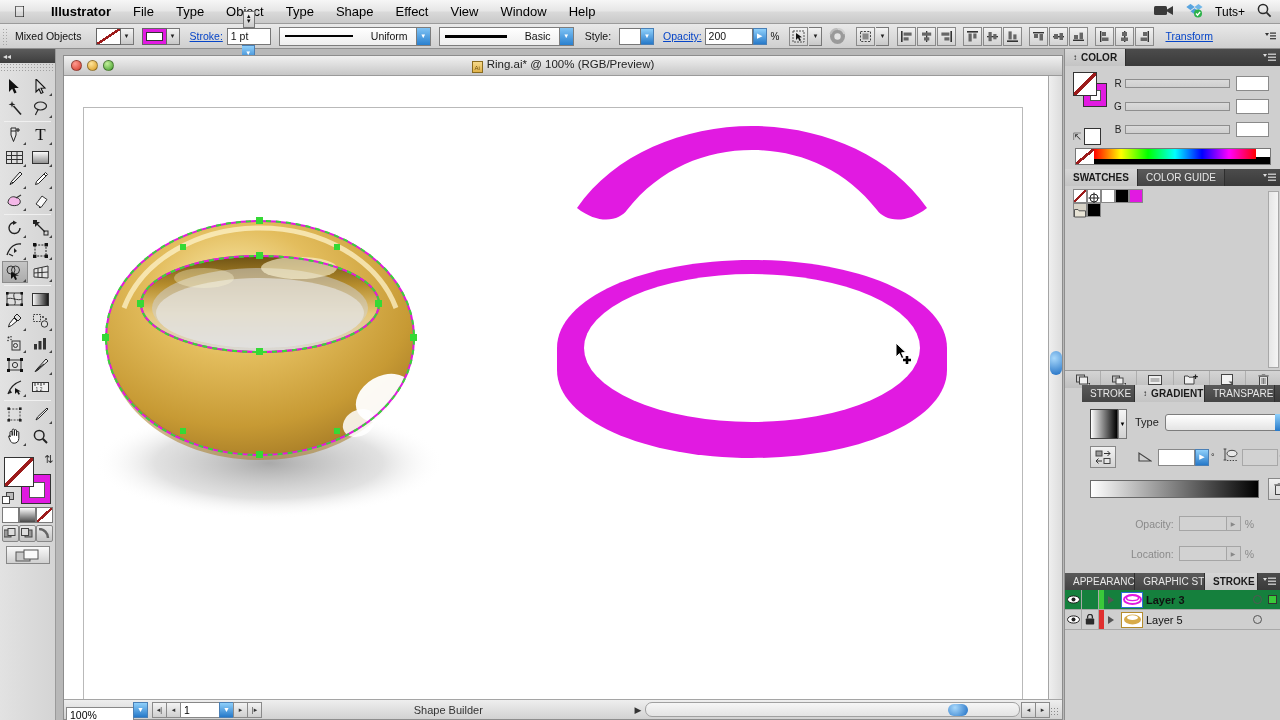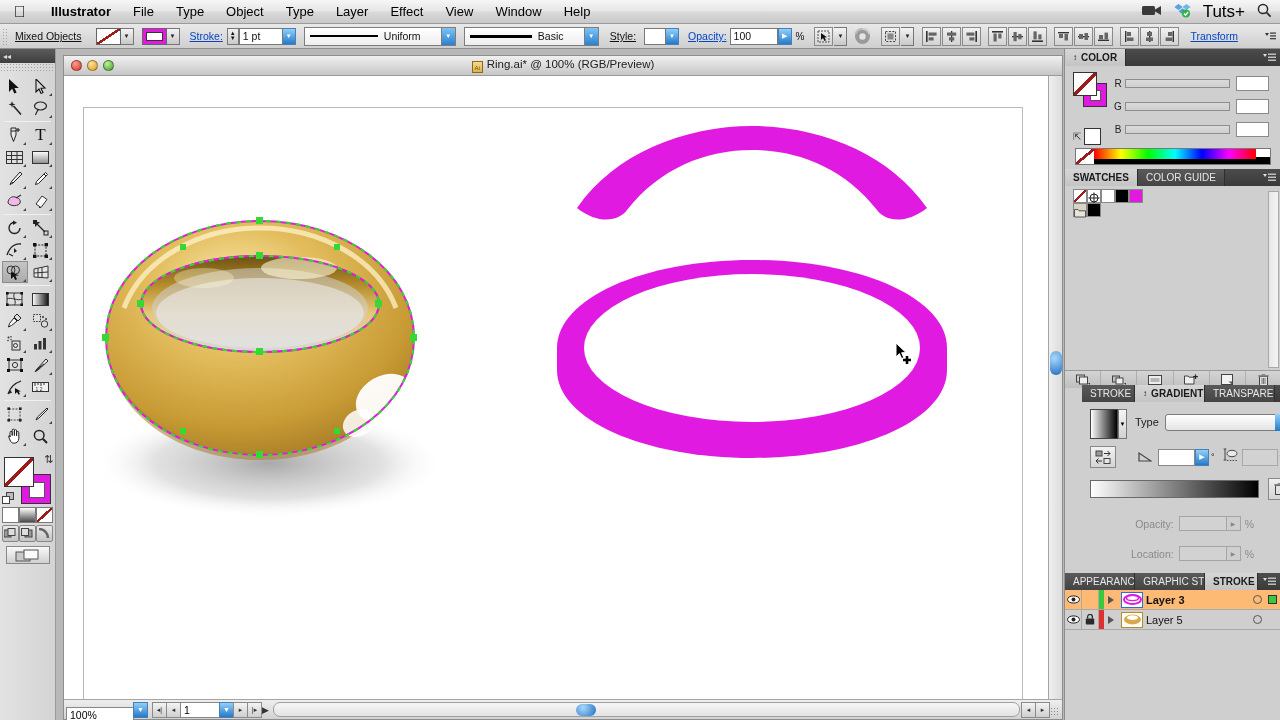--- a/index.html
+++ b/index.html
@@ -15,52 +15,52 @@
   .menubar {
     position: absolute; top: 0; left: 0; width: 1280px; height: 24px;
     background: linear-gradient(to bottom, #f6f6f6 0%, #e6e6e6 48%, #d9d9d9 52%, #c9c9c9 100%);
     border-bottom: 1px solid #9b9b9b;
     display: flex; align-items: center; font-size: 13px; color: #000;
   }
   .menubar .apple { margin-left: 14px; margin-right: 14px; font-size: 16px; line-height: 1; }
   .menubar .mi { padding: 0 11px; white-space: nowrap; line-height: 24px; }
   .menubar .mi.app-name { font-weight: bold; }
   .menubar .right { position: absolute; right: 8px; display: flex; align-items: center; gap: 12px; }
-  .menubar .right .lbl { font-size: 17px; }
+  .menubar .right .lbl { font-size: 12px; }
 
   
   .controlbar {
     position: absolute; top: 24px; left: 0; width: 1280px; height: 25px;
     background: linear-gradient(to bottom, #e9e9e9 0%, #dcdcdc 50%, #cfcfcf 100%);
     border-bottom: 1px solid #8e8e8e;
     display: flex; align-items: center; font-size: 10px; color: #111;
   }
   .grip { width: 7px; height: 17px; margin: 0 3px 0 2px;
     background-image: radial-gradient(circle, #999 40%, transparent 41%);
     background-size: 3px 3px; opacity: .8; }
-  .cb-label { font-size: 10.5px; padding: 0 8px 0 3px; white-space: nowrap; text-decoration: underline; }
+  .cb-label { font-size: 10.5px; padding: 0 8px 0 3px; white-space: nowrap; }
   .cb-link { color: #0645c8; text-decoration: underline; font-size: 10.5px; white-space: nowrap; }
   .swatchbox { width: 25px; height: 17px; border: 1px solid #646464; background: #fff; }
   .swatchbox.stroke-none {
     background:
       linear-gradient(to bottom right, transparent 45%, #9c1b1b 45%, #9c1b1b 55%, transparent 55%), #fff;
   }
   .swatchbox.fill-magenta { background: #e11ae1; padding: 3px; }
   .swatchbox.fill-magenta i { display: block; width: 100%; height: 100%; background: #fff; border: 1px solid #333; }
   .popbtn { width: 13px; height: 17px; border: 1px solid #777; border-left: none;
     background: linear-gradient(to bottom, #f4f4f4, #c8c8c8);
     display: flex; align-items: center; justify-content: center; font-size: 6px; color: #222; }
   .stepper { width: 12px; height: 17px; border: 1px solid #777; background: linear-gradient(to bottom,#f2f2f2,#cacaca);
     display:flex; flex-direction:column; align-items:center; justify-content:center; line-height:5px; font-size:6px;}
   .txtfield { height: 17px; border: 1px solid #777; background: #fff; font-size: 10.5px;
     padding: 0 3px; display: flex; align-items: center; }
   .wide-pop { height: 19px; border: 1px solid #7d7d7d; background: linear-gradient(to bottom,#fff,#eee);
     display: flex; align-items: center; font-size: 10.5px; }
   .wide-pop .line { height: 2px; background: #000; margin: 0 6px 0 5px; }
-  .wide-pop .txt { margin-right: 8px; }
+  .wide-pop .txt { margin-right: 8px; margin-left: 12px; }
   .wide-pop .arrow { width: 14px; height: 17px; margin-left: auto;
     background: linear-gradient(to bottom,#7fc3f5,#2a80cf); border-left: 1px solid #7d7d7d;
     display:flex;align-items:center;justify-content:center;color:#fff;font-size:6px;}
   .bluearrow { width: 14px; height: 17px; border: 1px solid #4a7fb5;
     background: linear-gradient(to bottom,#8fd0fb,#2679c9);
     display:flex;align-items:center;justify-content:center;color:#fff;font-size:7px;}
   .iconbtn { width: 19px; height: 19px; border: 1px solid #8a8a8a;
     background: linear-gradient(to bottom,#f2f2f2,#d2d2d2);
     display: flex; align-items: center; justify-content: center; margin-right: 1px; }
   .iconbtn.flat { border: none; background: none; }
@@ -183,21 +183,21 @@
     background: linear-gradient(to bottom,#8fd0fb,#2679c9); color:#fff; font-size:6px;
     display:flex;flex-direction:column;align-items:center;justify-content:center;line-height:5px;}
   .gbar { height: 18px; border: 1px solid #6a6a6a; background: linear-gradient(to right,#fff,#000); }
   .dimrow { display: flex; align-items: center; justify-content: flex-end; font-size: 10.5px; color: #8a8a8a; }
   .dimfld { width: 48px; height: 15px; border: 1px solid #a5a5a5; background: #d2d2d2; margin-left: 5px; }
   .dimarrow { width: 14px; height: 15px; border: 1px solid #a5a5a5; border-left: none; background: #cfcfcf;
     display:flex;align-items:center;justify-content:center;font-size:6px;color:#888; }
 
   .layerrow { display: flex; align-items: center; height: 20px; border-bottom: 1px solid #a9a9a9;
     font-size: 11px; color: #111; }
-  .layerrow.sel { background: #fdba74; }
+  .layerrow.sel { background: #15803d; }
   .lcell { width: 17px; height: 19px; display: flex; align-items: center; justify-content: center;
     border-right: 1px solid #a9a9a9; }
   .lcolor { width: 5px; height: 19px; }
   .lthumb { width: 22px; height: 16px; border: 1px solid #555; margin: 0 3px; display:flex;
     align-items:center; justify-content:center; background:#fff; }
   .ltri { width: 0; height: 0; border-left: 6px solid #555; border-top: 4px solid transparent;
     border-bottom: 4px solid transparent; margin: 0 4px; }
   .ltarget { width: 9px; height: 9px; border-radius: 50%; border: 1.5px solid #555; margin-left: auto; margin-right: 6px; }
   .lsel { width: 9px; height: 9px; border: 1px solid #333; background: #3ac93a; margin-right: 4px; }
 
@@ -211,21 +211,21 @@
 
 <div id="app">
 
   <div class="menubar">
     <div class="apple"></div>
     <div class="mi app-name">Illustrator</div>
     <div class="mi">File</div>
     <div class="mi">Type</div>
     <div class="mi">Object</div>
     <div class="mi">Type</div>
-    <div class="mi">Layer</div>
+    <div class="mi">Shape</div>
     <div class="mi">Effect</div>
     <div class="mi">View</div>
     <div class="mi">Window</div>
     <div class="mi">Help</div>
     <div class="right">
       <span>
         <svg width="20" height="13" viewBox="0 0 20 13">
             <rect x="0" y="2" width="13" height="9" rx="1.5" fill="#3a3a3a"></rect>
             <path d="M13 5.5 L19 2 L19 11 L13 7.5 Z" fill="#3a3a3a"></path>
           </svg>
@@ -259,21 +259,21 @@
       <div class="popbtn">▼</div>
     </div>
     <div style="display:flex;align-items:center;margin-left:8px;">
       <div class="swatchbox fill-magenta">
           <i></i>
         </div>
       <div class="popbtn">▼</div>
     </div>
 
     <div class="cb-link" style="margin-left:10px;">Stroke:</div>
-    <div style="display:flex;align-items:center;margin-left:4px;">
+    <div style="display:flex;align-items:center;margin-left:4px;flex-direction:column;">
       <div class="stepper">
           <span>▲</span>
           <span>▼</span>
         </div>
       <div class="txtfield" style="width:44px;">1 pt</div>
       <div class="popbtn" style="background:linear-gradient(to bottom,#8fd0fb,#2679c9);color:#fff;border-color:#4a7fb5;">▼</div>
     </div>
 
     <div class="wide-pop" style="width:152px;margin-left:8px;">
       <div class="line" style="width:68px;"></div>
@@ -288,21 +288,21 @@
     </div>
 
     <div class="cb-label" style="margin-left:8px;">Style:</div>
     <div style="display:flex;align-items:center;">
       <div class="txtfield" style="width:22px;"></div>
       <div class="popbtn" style="background:linear-gradient(to bottom,#8fd0fb,#2679c9);color:#fff;border-color:#4a7fb5;">▼</div>
     </div>
 
     <div class="cb-link" style="margin-left:9px;">Opacity:</div>
     <div style="display:flex;align-items:center;margin-left:3px;">
-      <div class="txtfield" style="width:48px;">100</div>
+      <div class="txtfield" style="width:48px;">200</div>
       <div class="bluearrow">▶</div>
       <span style="margin-left:4px;font-size:10px;">%</span>
     </div>
 
     <div style="display:flex;align-items:center;margin-left:10px;">
       <div class="iconbtn">
         <svg width="13" height="13" viewBox="0 0 13 13">
             <rect x="1" y="1" width="11" height="11" fill="none" stroke="#555" stroke-dasharray="2 1"></rect>
             <path d="M4 3 L4 10 L6 8 L7.5 11 L9 10.3 L7.5 7.4 L10 7.2 Z" fill="#111"></path>
           </svg>
@@ -869,20 +869,21 @@
     <div class="statusbar">
       <div class="zoomfld">100%</div>
       <div class="bluepop">▼</div>
       <div style="width:5px"></div>
       <div class="navbtn">◂|</div>
       <div class="navbtn">◂</div>
       <div class="pagefld">1</div>
       <div class="bluepop">▼</div>
       <div class="navbtn">▸</div>
       <div class="navbtn">|▸</div>
+      <div class="toolstatus">Shape Builder</div>
       <div style="font-size:9px;color:#333;margin-right:2px;">▶</div>
       <div class="hscroll">
         <div class="hthumb"></div>
       </div>
       <div class="navbtn">◂</div>
       <div class="navbtn">▸</div>
       <div style="width:12px"></div>
     </div>
     <div class="resizegrip"></div>
   </div>

